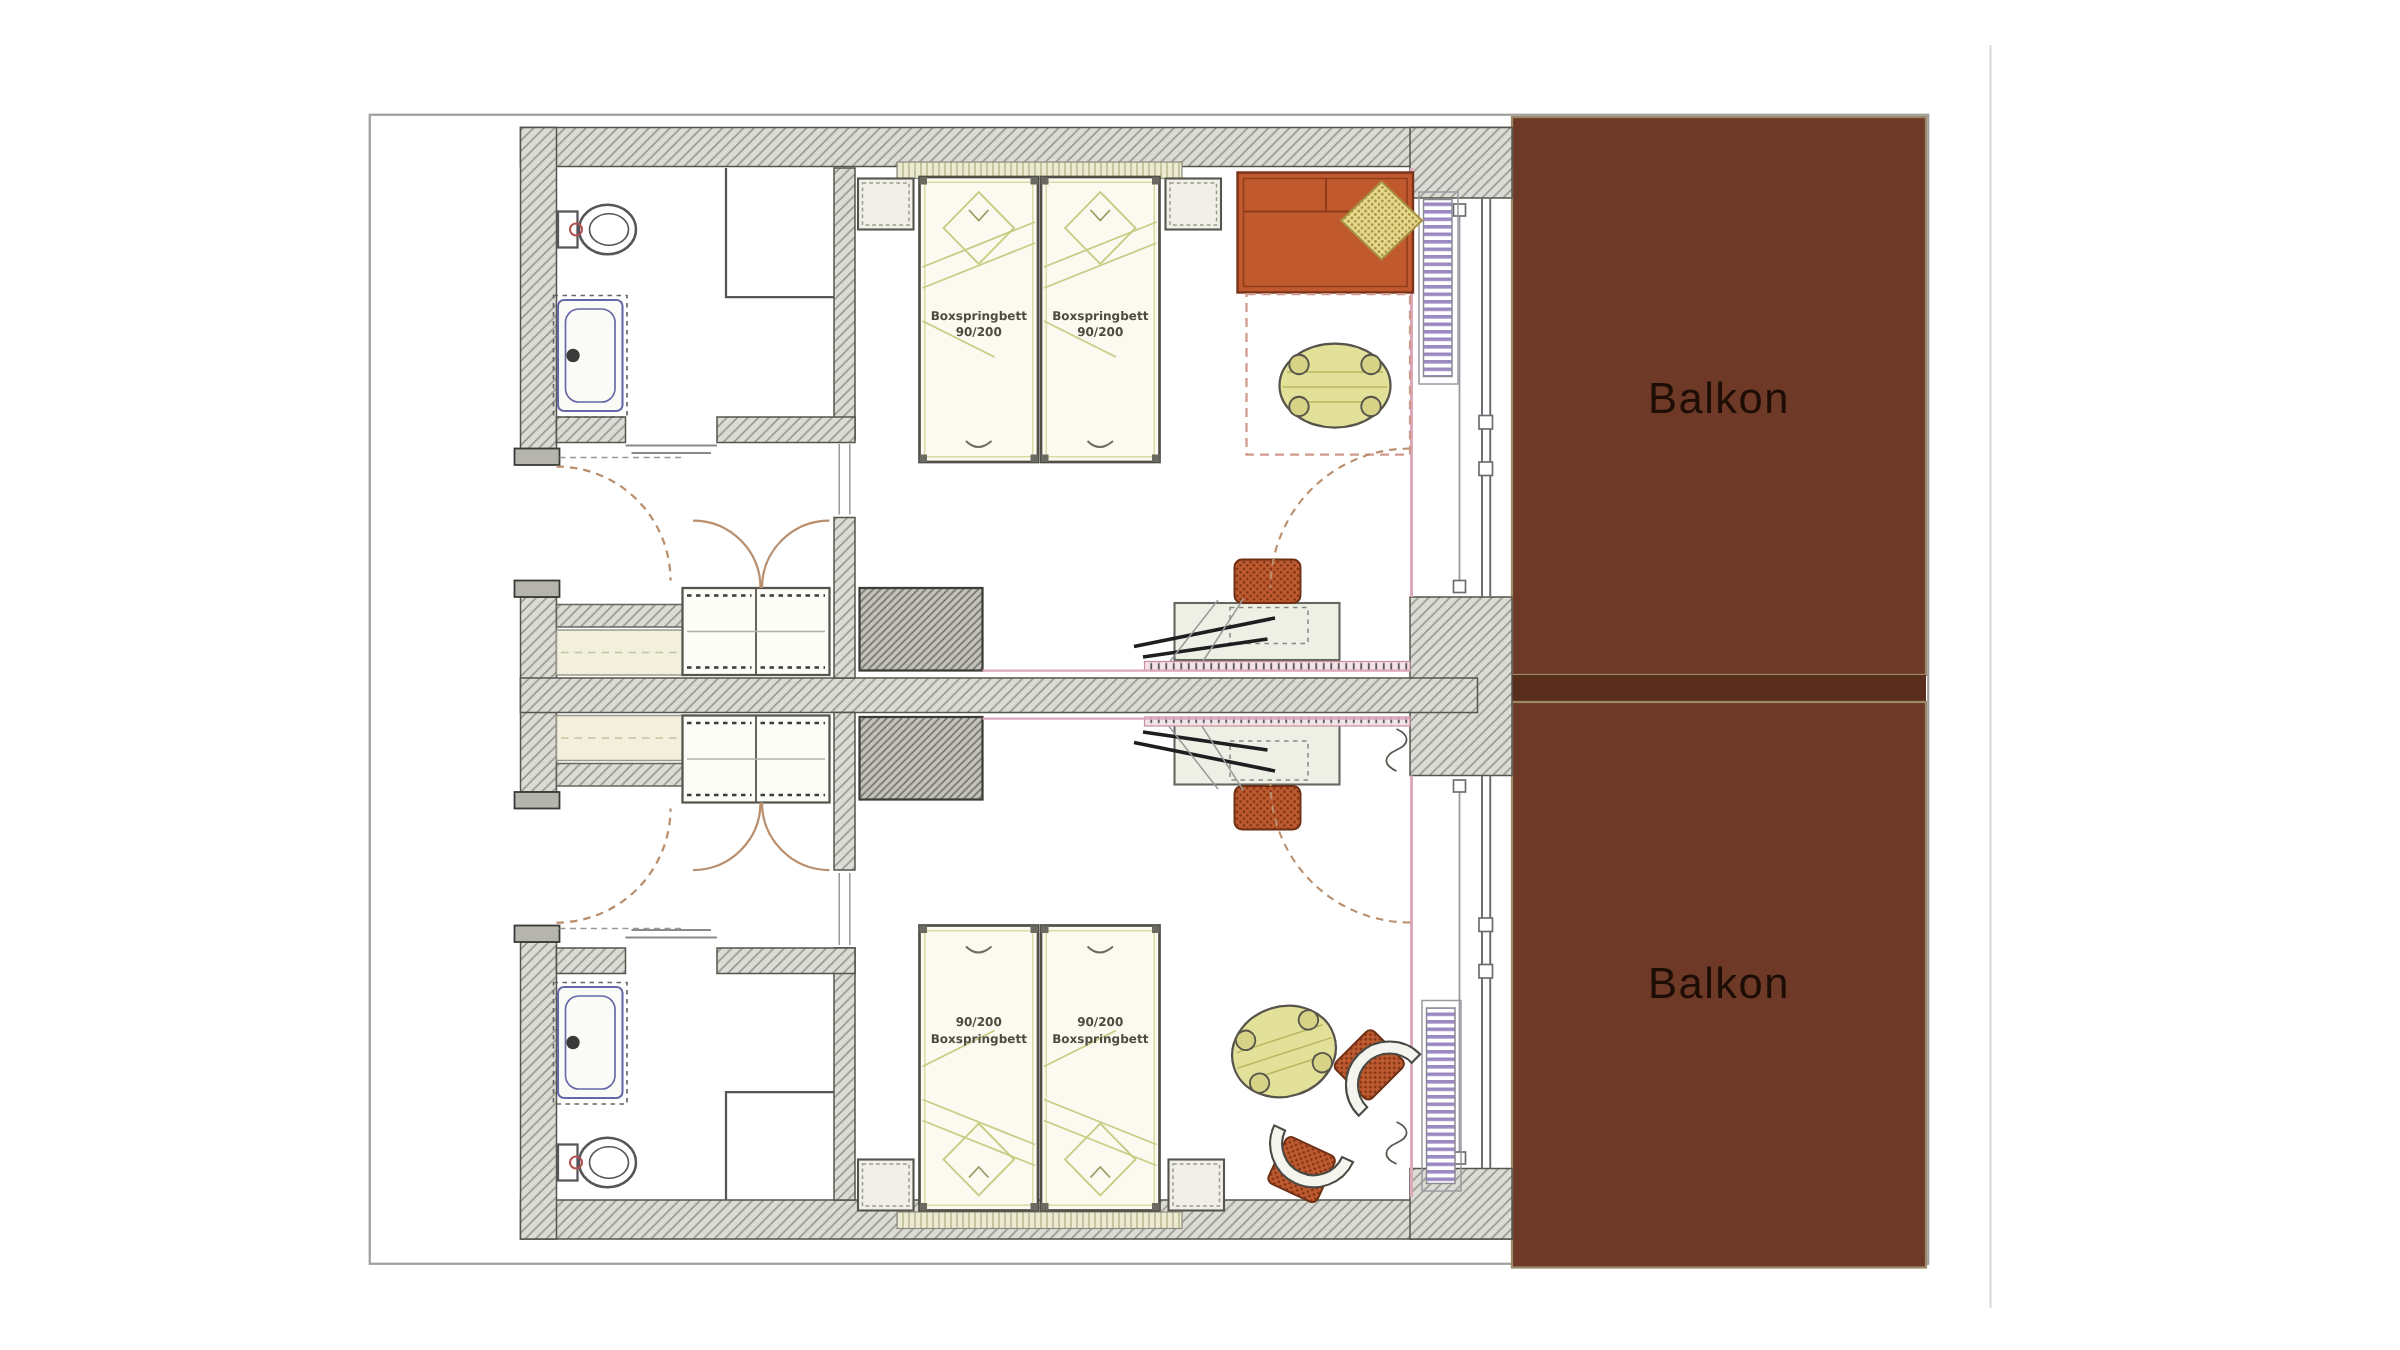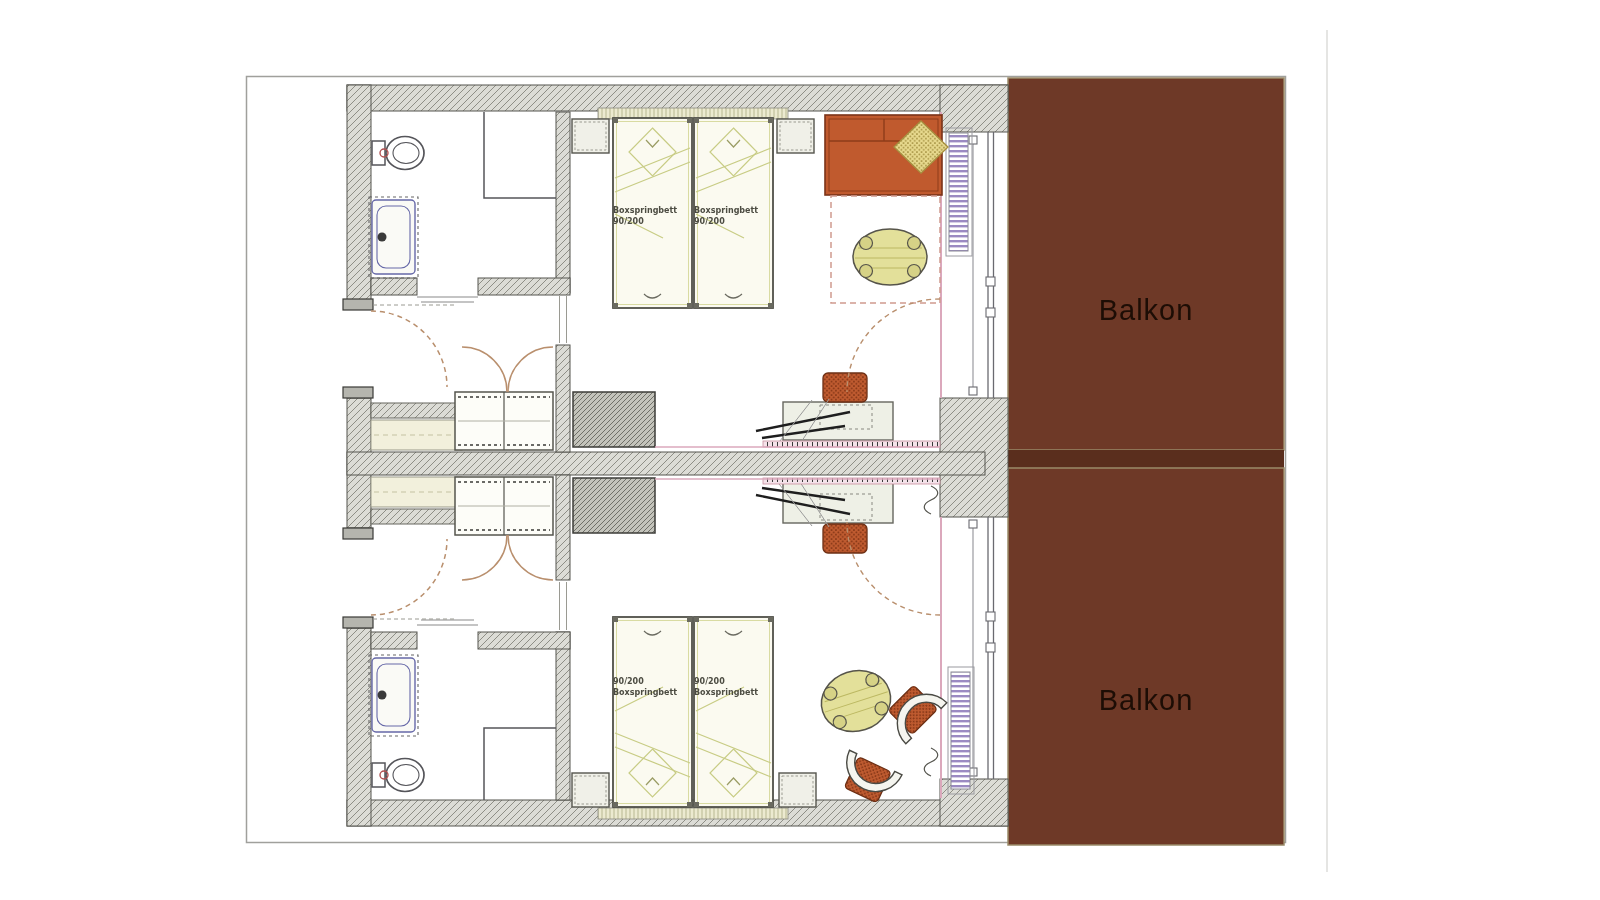--- a/index.html
+++ b/index.html
@@ -1,21 +1,21 @@
 <!DOCTYPE html>
 <html><head>
 <meta charset="utf-8">
 <style>
   html,body{margin:0;padding:0;background:#ffffff;}
   .stage{position:relative;width:1600px;height:900px;background:#ffffff;overflow:hidden;
          font-family:"Liberation Sans",sans-serif;}
   .stage svg{position:absolute;left:0;top:0;}
   .balkon-label{position:absolute;left:1008px;width:276px;text-align:center;
-    font-family:"Liberation Sans",sans-serif;font-size:29px;color:#1d0d05;letter-spacing:1px;margin-top:44px;}
-  .bed-label{position:absolute;width:79px;
+    font-family:"Liberation Sans",sans-serif;font-size:29px;color:#1d0d05;letter-spacing:1px;}
+  .bed-label{position:absolute;width:79px;text-align:center;
     font-family:"DejaVu Sans",sans-serif;font-size:8px;font-weight:bold;color:#4c4c42;line-height:1.35;}
 </style>
 </head>
 <body>
 
 <div class="stage">
 
 <svg width="1600" height="900" viewBox="0 0 1600 900">
   <defs>
     <pattern id="hatch" width="7" height="7" patternUnits="userSpaceOnUse">

